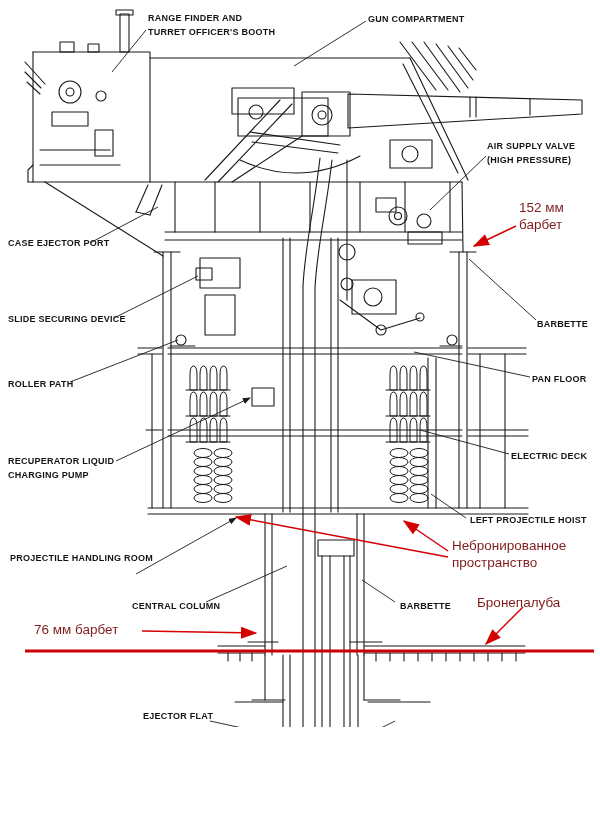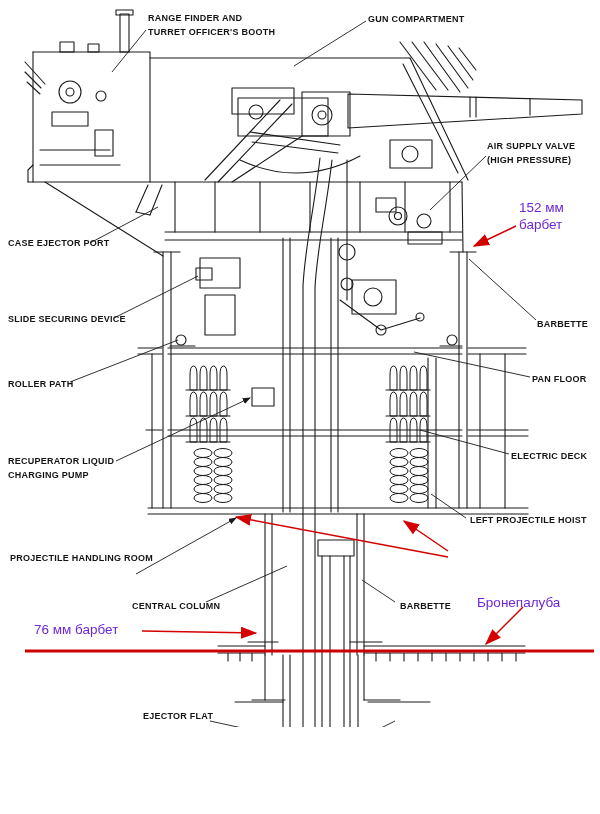--- a/index.html
+++ b/index.html
@@ -6,21 +6,21 @@
   .canvas {
     position:relative; width:600px; height:727px; background:#ffffff;
     font-family:"Liberation Sans", sans-serif; overflow:hidden;
   }
   .canvas svg { position:absolute; left:0; top:0; }
   .lbl {
     position:absolute; font-size:9px; font-weight:700; letter-spacing:.25px;
     color:#141414; white-space:pre-line; line-height:1.5;
   }
   .lbl.red {
-    font-size:13.5px; font-weight:400; letter-spacing:0; color:#6d28d9; line-height:1.25;
+    font-size:13.5px; font-weight:400; letter-spacing:0; color:#7f1d1d; line-height:1.25;
   }
 </style>
 </head>
 <body>
 
 <div class="canvas">
 
 <svg width="600" height="814" viewBox="0 0 600 814">
   <defs>
     <marker id="arrB" markerWidth="9" markerHeight="8" refX="8" refY="3.5" orient="auto">
@@ -308,19 +308,21 @@
 барбет</div>
   <div class="lbl" style="left:8px;top:237px">CASE EJECTOR PORT</div>
   <div class="lbl" style="left:537px;top:318px">BARBETTE</div>
   <div class="lbl" style="left:8px;top:313px">SLIDE SECURING DEVICE</div>
   <div class="lbl" style="left:532px;top:373px">PAN FLOOR</div>
   <div class="lbl" style="left:8px;top:378px">ROLLER PATH</div>
   <div class="lbl" style="left:511px;top:450px">ELECTRIC DECK</div>
   <div class="lbl" style="left:8px;top:455px">RECUPERATOR LIQUID
 CHARGING PUMP</div>
   <div class="lbl" style="left:470px;top:514px">LEFT PROJECTILE HOIST</div>
+  <div class="lbl red" style="left:452px;top:538px">Небронированное
+пространство</div>
   <div class="lbl" style="left:10px;top:552px">PROJECTILE HANDLING ROOM</div>
   <div class="lbl" style="left:132px;top:600px">CENTRAL COLUMN</div>
   <div class="lbl" style="left:400px;top:600px">BARBETTE</div>
   <div class="lbl red" style="left:477px;top:595px">Бронепалуба</div>
   <div class="lbl red" style="left:34px;top:622px">76 мм барбет</div>
   <div class="lbl" style="left:143px;top:710px">EJECTOR FLAT</div>
 </div>
 
 </body></html>

